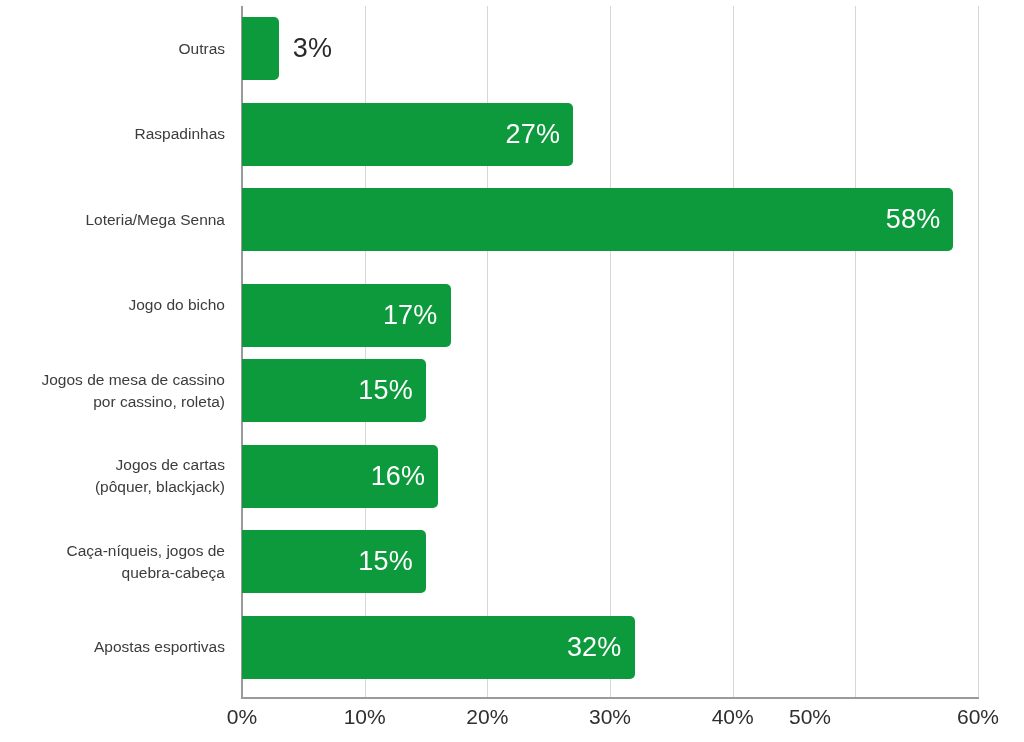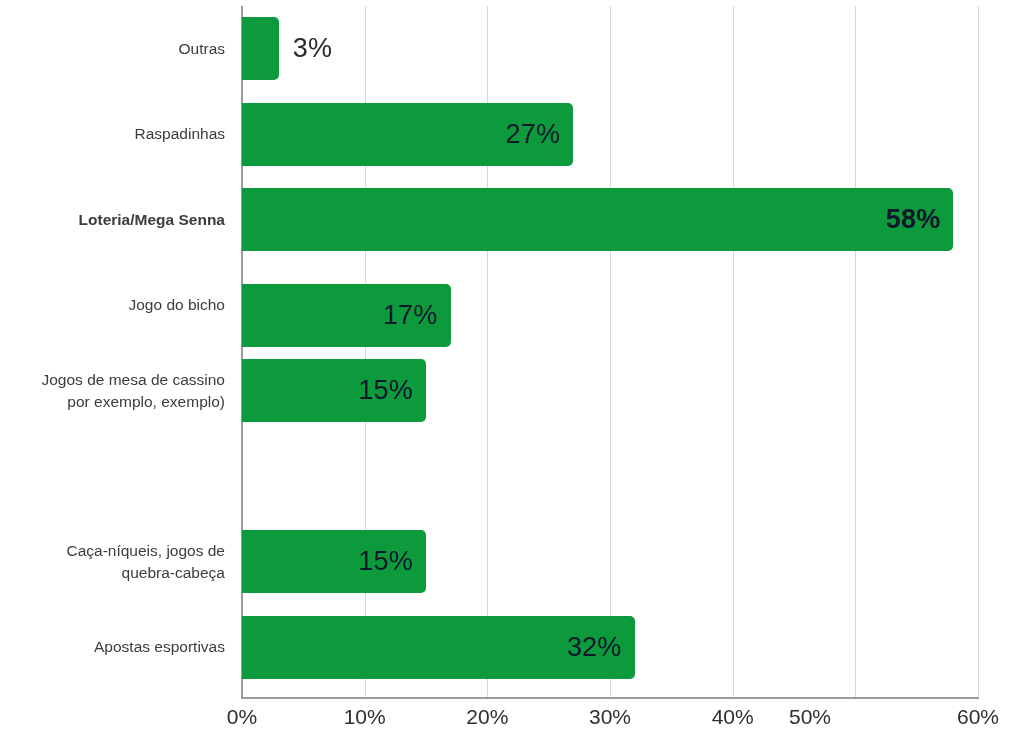--- a/index.html
+++ b/index.html
@@ -106,21 +106,21 @@
     background: #0c9a3d;
     border-radius: 0 5px 5px 0;
     display: flex;
     align-items: center;
     justify-content: flex-end;
     box-sizing: border-box;
   }
 
   .bar-value {
     font-size: 27px;
-    color: #0f172a;
+    color: #ffffff;
     padding-right: 13px;
     line-height: 1;
     white-space: nowrap;
     letter-spacing: 0.2px;
   }
 
   .bar.outside-label .bar-value {
     position: absolute;
     left: 100%;
     padding-right: 0;
@@ -178,21 +178,21 @@
       <div class="row" style="top: 91.5px; text-decoration: underline;">
         <div class="cat-label">
           <span>Raspadinhas</span>
         </div>
         <div class="bar-track">
           <div class="bar" title="Raspadinhas 27%" style="width: 331.2px; background: rgb(12, 154, 61);">
             <span class="bar-value">27%</span>
           </div>
         </div>
       </div>
-      <div class="row" style="top: 177px; font-weight: bold;">
+      <div class="row" style="top: 177px;">
         <div class="cat-label">
           <span>Loteria/Mega Senna</span>
         </div>
         <div class="bar-track">
           <div class="bar" title="Loteria/Mega Senna 58%" style="width: 711.467px; background: rgb(12, 154, 61); justify-content: flex-end;">
             <span class="bar-value">58%</span>
           </div>
         </div>
       </div>
       <div class="row" style="top: 262.5px;">
@@ -201,25 +201,36 @@
         </div>
         <div class="bar-track">
           <div class="bar" title="Jogo do bicho 17%" style="width: 208.533px; background: rgb(12, 154, 61); margin-top: 20px;">
             <span class="bar-value">17%</span>
           </div>
         </div>
       </div>
       <div class="row" style="top: 348px;">
         <div class="cat-label">
           <span>Jogos de mesa de cassino</span>
-          <span>por exemplo, exemplo)</span>
+          <span>por cassino, roleta)</span>
         </div>
         <div class="bar-track">
           <div class="bar" title="Jogos de mesa de cassino por exemplo, roleta) 15%" style="width: 184px; background: rgb(12, 154, 61);">
             <span class="bar-value">15%</span>
+          </div>
+        </div>
+      </div>
+      <div class="row" style="top: 433.5px;">
+        <div class="cat-label">
+          <span>Jogos de cartas</span>
+          <span>(pôquer, blackjack)</span>
+        </div>
+        <div class="bar-track">
+          <div class="bar" title="Jogos de cartas (pôquer, blackjack) 16%" style="width: 196.267px; background: rgb(12, 154, 61);">
+            <span class="bar-value">16%</span>
           </div>
         </div>
       </div>
       <div class="row" style="top: 519px;">
         <div class="cat-label">
           <span>Caça-níqueis, jogos de</span>
           <span>quebra-cabeça</span>
         </div>
         <div class="bar-track">
           <div class="bar" title="Caça-níqueis, jogos de quebra-cabeça 15%" style="width: 184px; background: rgb(12, 154, 61);">

